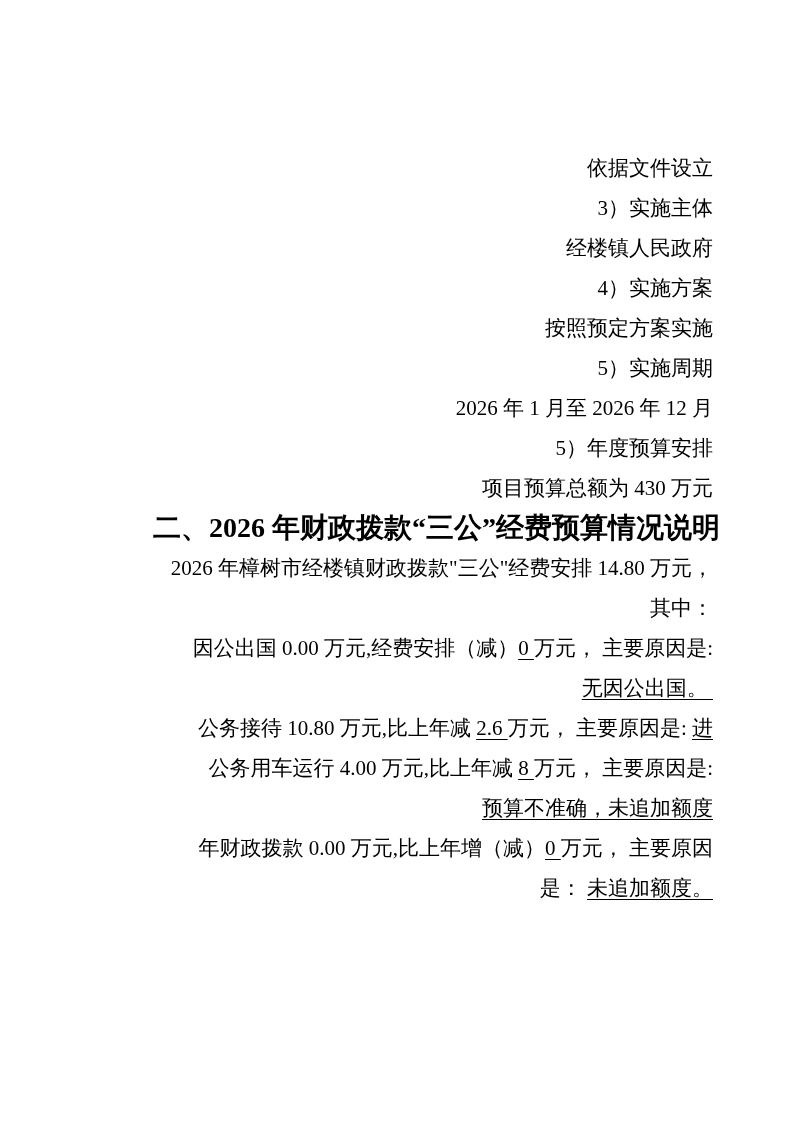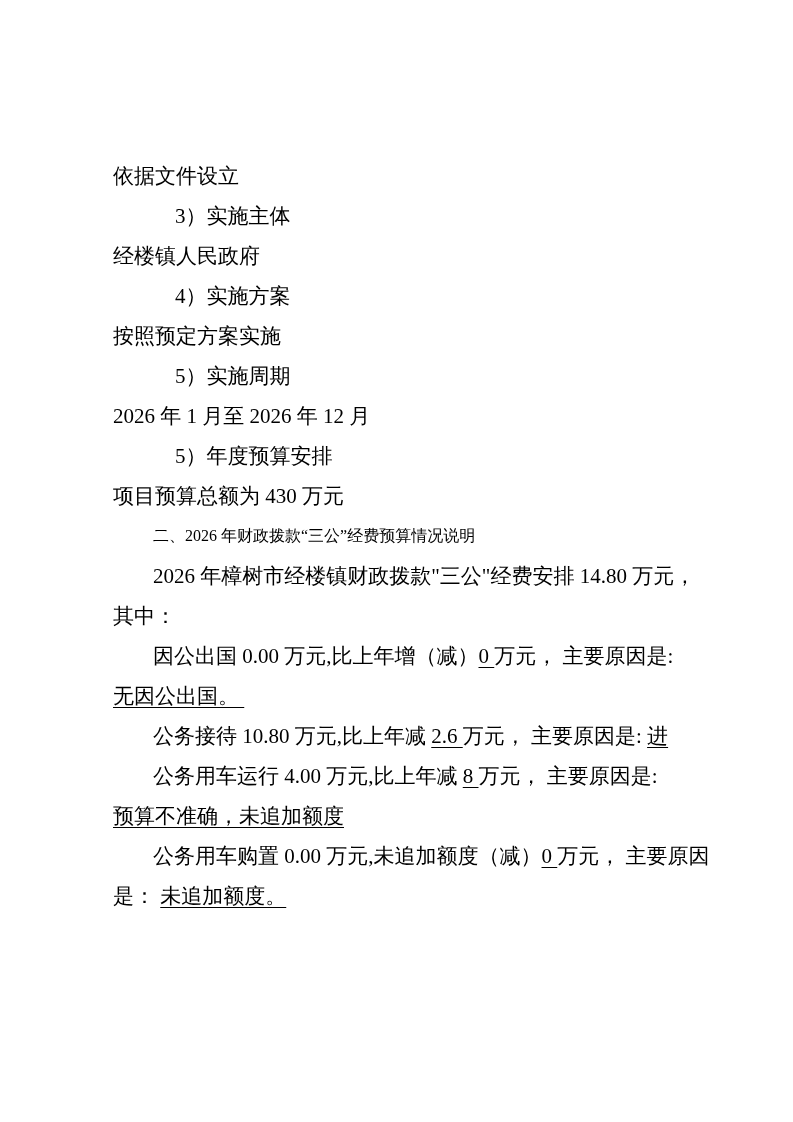--- a/index.html
+++ b/index.html
@@ -12,32 +12,33 @@
     width: 793px;
     height: 1122px;
     background: #ffffff;
     color: #000000;
     font-family: "Liberation Serif", "DejaVu Serif", serif;
     overflow: hidden;
   }
   .textblock {
     position: absolute;
     left: 113px;
-    top: 156px;
+    top: 148px;
     width: 600px;
+    text-align: right;
   }
   .line {
     font-size: 21px;
     line-height: 40px;
     white-space: pre;
     color: #000000;
   }
   .line.bold {
-    font-weight: normal;
-    font-size: 16px;
+    font-weight: bold;
+    font-size: 28px;
   }
   .indent-0 { padding-left: 0; }
   .indent-1 { padding-left: 40px; }
   .indent-2 { padding-left: 62px; }
   .u {
     text-decoration: underline;
     text-decoration-thickness: 1px;
     text-underline-offset: 4px;
   }
 </style>
@@ -51,21 +52,21 @@
       <div class="line indent-0"><span>经楼镇人民政府</span></div>
       <div class="line indent-2"><span>4）实施方案</span></div>
       <div class="line indent-0"><span>按照预定方案实施</span></div>
       <div class="line indent-2"><span>5）实施周期</span></div>
       <div class="line indent-0"><span>2026 年 1 月至 2026 年 12 月</span></div>
       <div class="line indent-2"><span>5）年度预算安排</span></div>
       <div class="line indent-0"><span>项目预算总额为 430 万元</span></div>
       <div class="line indent-1 bold"><span>二、2026 年财政拨款“三公”经费预算情况说明</span></div>
       <div class="line indent-1"><span>2026 年樟树市经楼镇财政拨款"三公"经费安排 14.80 万元，</span></div>
       <div class="line indent-0"><span>其中：</span></div>
-      <div class="line indent-1"><span>因公出国 0.00 万元,比上年增（减）</span><span class="u">0 </span><span>万元， 主要原因是:</span></div>
+      <div class="line indent-1"><span>因公出国 0.00 万元,经费安排（减）</span><span class="u">0 </span><span>万元， 主要原因是:</span></div>
       <div class="line indent-0"><span class="u">无因公出国。 </span></div>
       <div class="line indent-1"><span>公务接待 10.80 万元,比上年减 </span><span class="u">2.6 </span><span>万元， 主要原因是: </span><span class="u">进</span></div>
       <div class="line indent-1"><span>公务用车运行 4.00 万元,比上年减 </span><span class="u">8 </span><span>万元， 主要原因是:</span></div>
       <div class="line indent-0"><span class="u">预算不准确，未追加额度</span></div>
-      <div class="line indent-1"><span>公务用车购置 0.00 万元,未追加额度（减）</span><span class="u">0 </span><span>万元， 主要原因</span></div>
+      <div class="line indent-1"><span>年财政拨款 0.00 万元,比上年增（减）</span><span class="u">0 </span><span>万元， 主要原因</span></div>
       <div class="line indent-0"><span>是： </span><span class="u">未追加额度。</span></div>
     </div>
 </div>
 
 </body></html>

